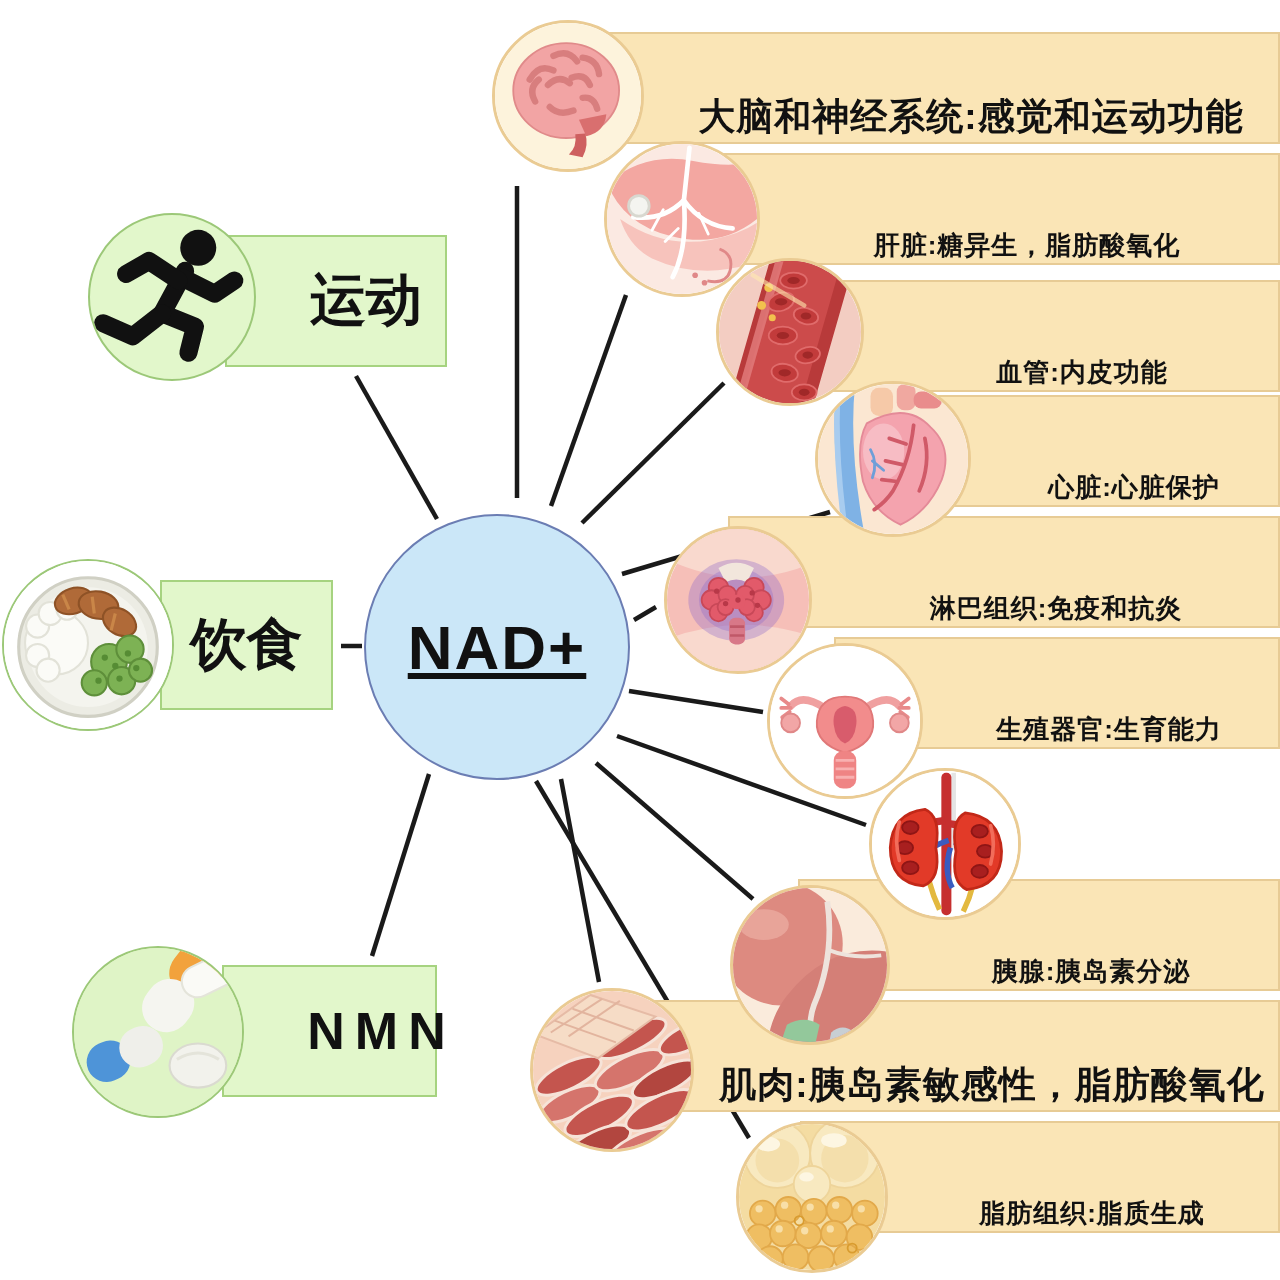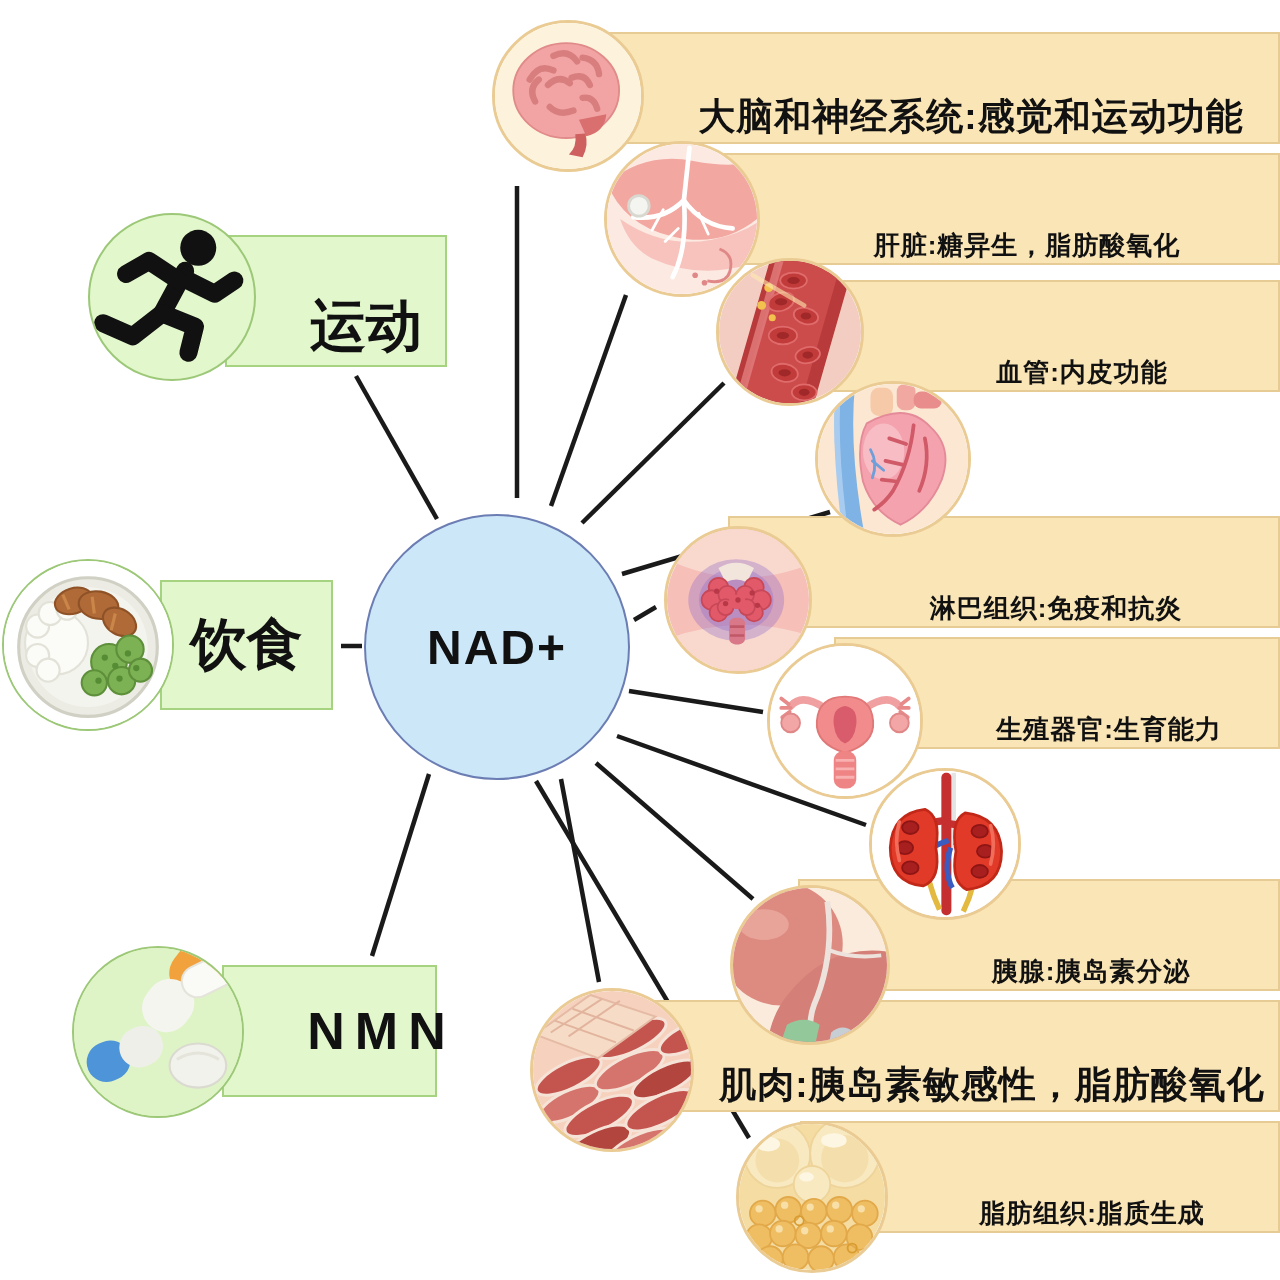--- a/index.html
+++ b/index.html
@@ -29,21 +29,21 @@
     position:absolute;z-index:3;background:#E2F7CB;border:2px solid #A6D380;
     box-sizing:border-box;display:flex;align-items:center;justify-content:center;
   }
   .grect span{font-size:56px;font-weight:700;}
   .grect.latin span{font-size:52px;font-weight:700;letter-spacing:10px;padding-left:44px;text-align:center;}
   .grect.shift{padding-left:60px;}
   .hub{
     position:absolute;z-index:3;border-radius:50%;background:#CBE7F8;border:2px solid #6B7DB3;
     box-sizing:border-box;display:flex;align-items:center;justify-content:center;
   }
-  .hub span{font-size:48px;font-weight:700;letter-spacing:2px;}
+  .hub span{font-size:62px;font-weight:700;letter-spacing:2px;text-decoration:underline;}
 </style>
 </head>
 <body>
 
 <div class="stage">
 
   <svg class="lines" width="1280" height="1280">
     <g stroke="#1A1A1A" stroke-width="4.5" fill="none">
       <line x1="356" y1="376" x2="437" y2="519"></line>
       <line x1="341" y1="646" x2="362" y2="646"></line>
@@ -63,20 +63,23 @@
 
   <div class="bar small" style="left:558px;top:32px;width:722px;">
       <span>大脑和神经系统:感觉和运动功能</span>
     </div>
   <div class="bar" style="left:670px;top:153px;width:610px;">
       <span>肝脏:糖异生，脂肪酸氧化</span>
     </div>
   <div class="bar" style="left:780px;top:280px;width:500px;">
       <span>血管:内皮功能</span>
     </div>
+  <div class="bar" style="left:884px;top:395px;width:396px;">
+      <span>心脏:心脏保护</span>
+    </div>
   <div class="bar" style="left:728px;top:516px;width:552px;">
       <span>淋巴组织:免疫和抗炎</span>
     </div>
   <div class="bar" style="left:834px;top:637px;width:446px;">
       <span>生殖器官:生育能力</span>
     </div>
   <div class="bar" style="left:798px;top:879px;width:482px;">
       <span>胰腺:胰岛素分泌</span>
     </div>
   <div class="bar small" style="left:600px;top:1000px;width:680px;">
@@ -350,21 +353,21 @@
           <circle cx="134" cy="93" r="4"></circle>
         <circle cx="44" cy="115" r="4"></circle>
           <circle cx="72" cy="117" r="4"></circle>
           <circle cx="100" cy="115" r="4"></circle>
       </g>
       <circle cx="66" cy="106" r="5" fill="none" stroke="#D99C30" stroke-width="2"></circle>
       <circle cx="124" cy="136" r="5" fill="none" stroke="#D99C30" stroke-width="2"></circle>
     </svg>
   </div>
 
-  <div class="grect shift" style="left:225px;top:235px;width:222px;height:132px;align-items:flex-end;">
+  <div class="grect shift" style="left:225px;top:235px;width:222px;height:132px;">
     <span>运动</span>
   </div>
   <div class="gcircle" style="left:88px;top:213px;width:168px;height:168px;">
     <svg viewBox="0 0 100 100">
       <circle cx="66" cy="20" r="11" fill="#111"></circle>
       <g stroke="#111" stroke-width="11" fill="none" stroke-linecap="round" stroke-linejoin="round">
         <path d="M58 34 L44 60"></path>
         <path d="M56 38 L76 48 L88 40"></path>
         <path d="M54 40 L36 28 L22 36"></path>
         <path d="M44 60 L64 68 L60 84"></path>

